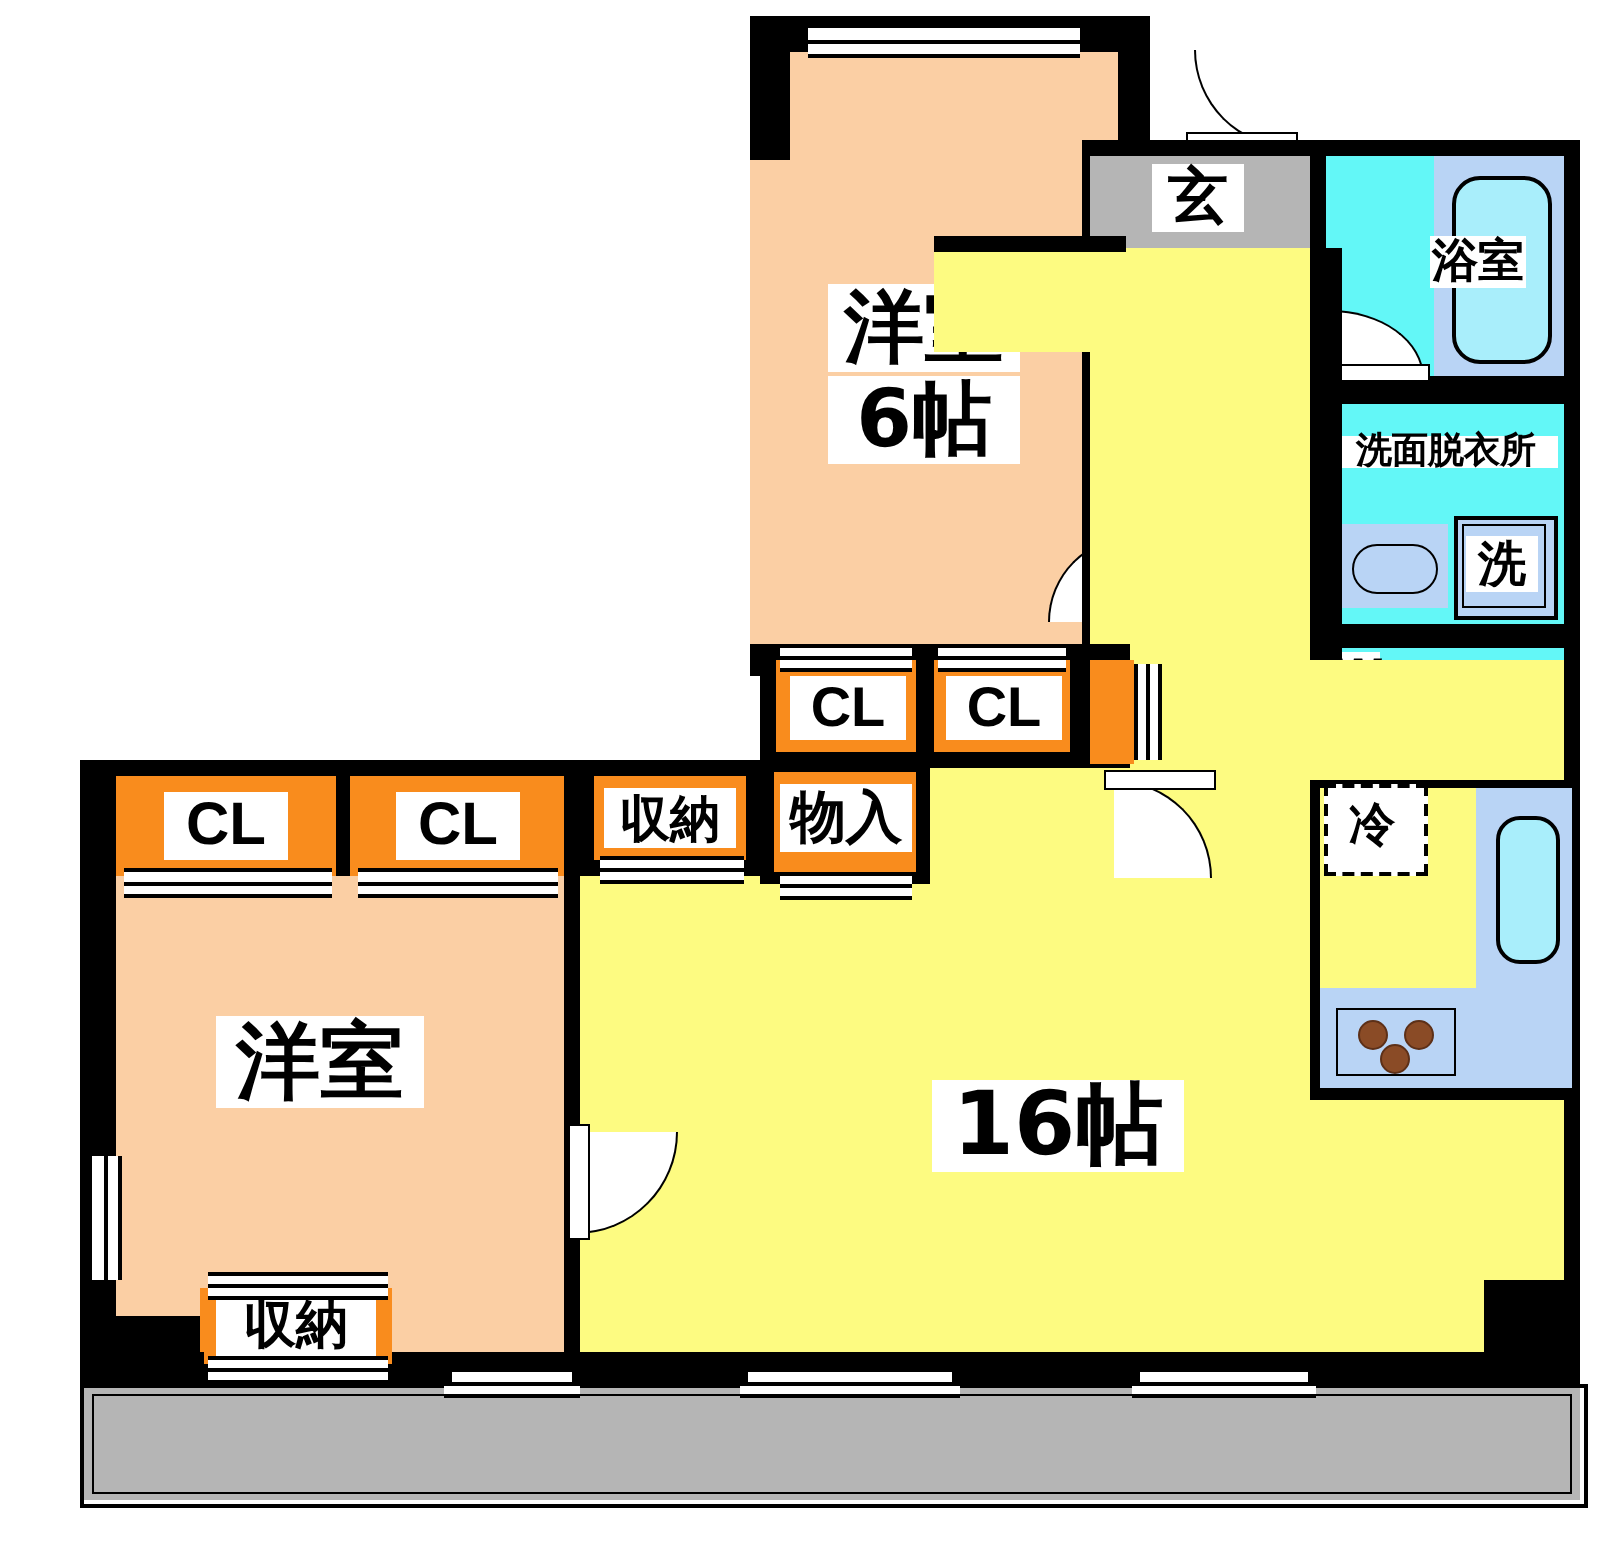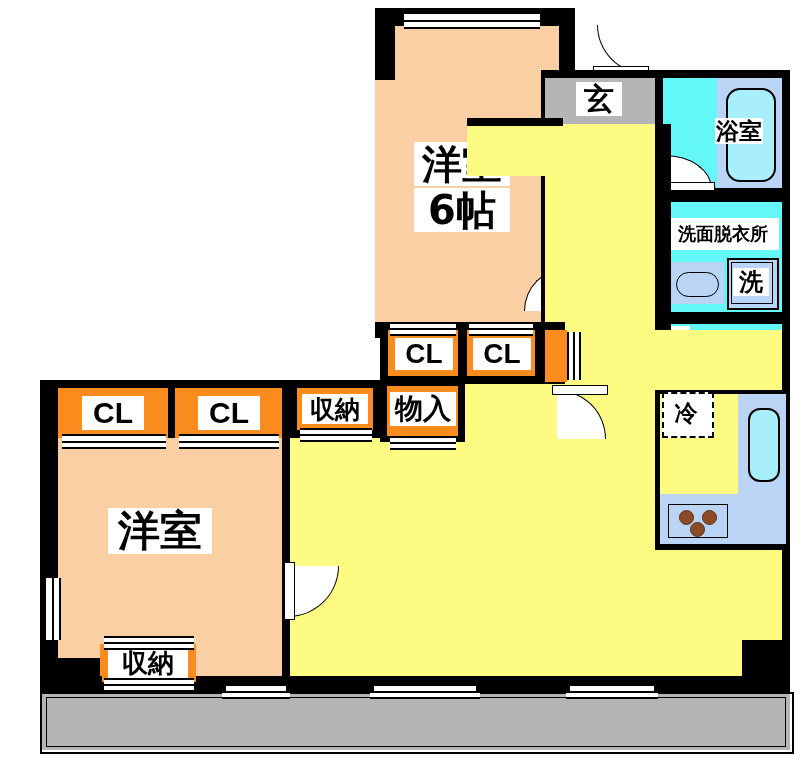--- a/index.html
+++ b/index.html
@@ -76,21 +76,21 @@
   <div class="r f-wall" style="left:655px;top:70px;width:135px;height:126px;"></div>
   <div class="r f-wet" style="left:663px;top:78px;width:54px;height:110px;"></div>
   <div class="r f-fix" style="left:717px;top:78px;width:65px;height:110px;"></div>
   <div class="tub" style="left:726px;top:88px;width:46px;height:90px;"></div>
   <div class="lab lab-jp" style="left:667px;top:118px;width:48px;height:26px;font-size:23px;margin-left:48px;">浴室</div>
   <div class="door tr" style="left:665px;top:155px;width:46px;height:33px;"></div>
   <div class="dleaf" style="left:661px;top:182px;width:52px;height:7px;"></div>
 
   <div class="r f-wall" style="left:655px;top:196px;width:135px;height:122px;"></div>
   <div class="r f-wet" style="left:663px;top:202px;width:119px;height:110px;"></div>
-  <div class="lab lab-jp" style="left:667px;top:218px;width:112px;height:32px;font-size:18px;">洗面脱衣所</div>
+  <div class="lab lab-jp" style="left:667px;top:218px;width:112px;height:16px;font-size:18px;">洗面脱衣所</div>
   <div class="r f-fix" style="left:668px;top:262px;width:56px;height:42px;"></div>
   <div class="basin" style="left:676px;top:272px;width:41px;height:23px;"></div>
   <div class="wmbox" style="left:727px;top:258px;width:48px;height:48px;"></div>
   <div class="wmbox2" style="left:731px;top:262px;width:40px;height:40px;"></div>
   <div class="lab lab-jp" style="left:733px;top:268px;width:36px;height:28px;font-size:24px;">洗</div>
 
   <div class="door br" style="left:612px;top:196px;width:44px;height:44px;"></div>
   <div class="dleaf" style="left:649px;top:196px;width:8px;height:50px;"></div>
 
   <div class="r f-wall" style="left:655px;top:318px;width:135px;height:72px;"></div>
@@ -107,20 +107,21 @@
   <div class="r f-ldk" style="left:545px;top:124px;width:110px;height:266px;"></div>
   <div class="r f-ldk" style="left:467px;top:124px;width:92px;height:52px;"></div>
   <div class="r f-wall" style="left:467px;top:118px;width:96px;height:8px;"></div>
 
   <div class="r f-wall" style="left:282px;top:380px;width:508px;height:312px;"></div>
   <div class="r f-ldk" style="left:290px;top:388px;width:492px;height:288px;"></div>
   <div class="r f-ldk" style="left:465px;top:330px;width:317px;height:60px;"></div>
   <div class="r f-wall" style="left:742px;top:640px;width:48px;height:52px;"></div>
   <div class="r f-ldk" style="left:545px;top:360px;width:110px;height:40px;"></div>
 
+  <div class="lab lab-jp" style="left:466px;top:540px;width:126px;height:46px;font-size:44px;">16帖</div>
 
   <div class="door tr" style="left:557px;top:390px;width:48px;height:48px;"></div>
   <div class="dleaf" style="left:552px;top:385px;width:54px;height:8px;"></div>
 
   <div class="r f-wall" style="left:655px;top:390px;width:135px;height:160px;"></div>
   <div class="r f-ldk" style="left:660px;top:394px;width:78px;height:100px;"></div>
   <div class="r f-fix" style="left:738px;top:394px;width:48px;height:150px;"></div>
   <div class="sink" style="left:748px;top:408px;width:28px;height:70px;"></div>
   <div class="r f-fix" style="left:660px;top:494px;width:78px;height:50px;"></div>
   <div class="stove" style="left:668px;top:504px;width:58px;height:32px;"></div>

